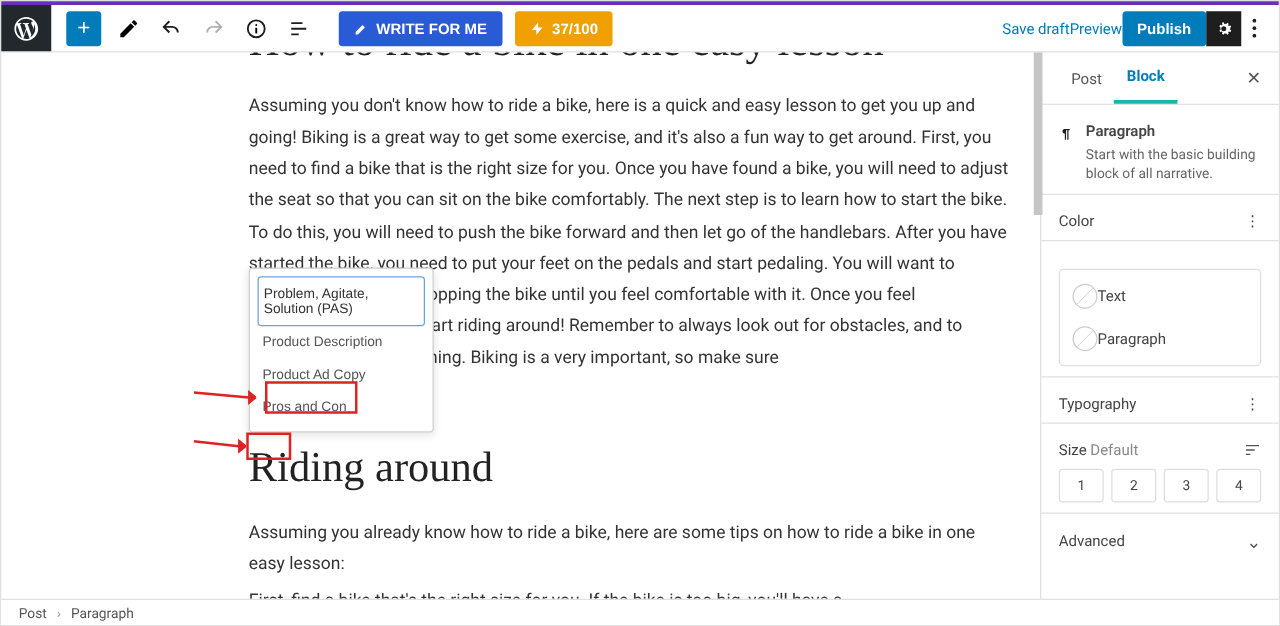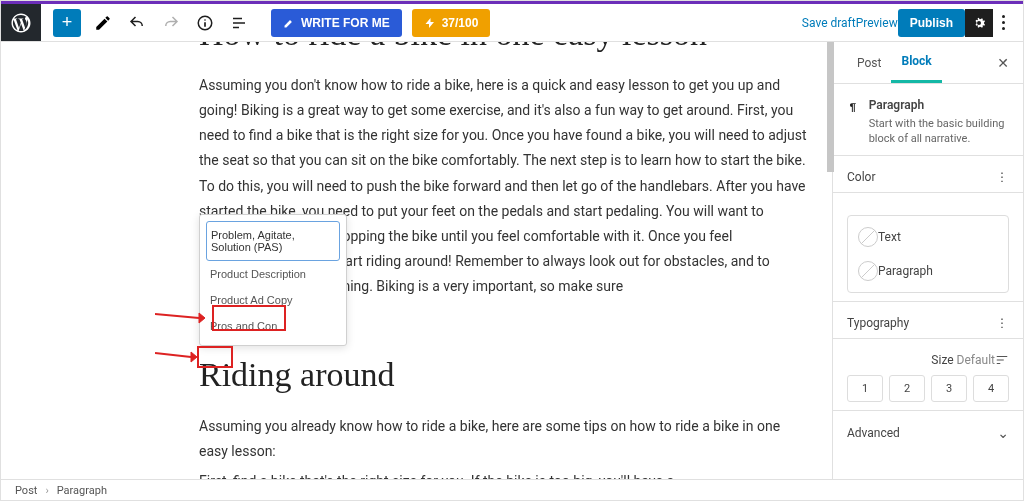--- a/index.html
+++ b/index.html
@@ -187,21 +187,21 @@
               <span class="swatch"></span>
               <span>Paragraph</span>
             </div>
         </div>
       </div>
       <div class="panel row">
         <span>Typography</span>
         <span class="three-dots-h">⋮</span>
       </div>
       <div class="panel">
-        <div style="display:flex;justify-content:flex-end;align-items:center">
+        <div style="display:flex;justify-content:space-between;align-items:center">
           <span><span>Size</span> <span style="color:#888">Default</span></span>
           <svg width="14" height="14" viewBox="0 0 24 24" fill="#555">
               <path d="M3 17h6v2H3zM3 5h18v2H3zm0 6h12v2H3z"></path>
             </svg>
         </div>
         <div class="size-opts">
           <div>1</div>
           <div>2</div>
           <div>3</div>
           <div>4</div>

